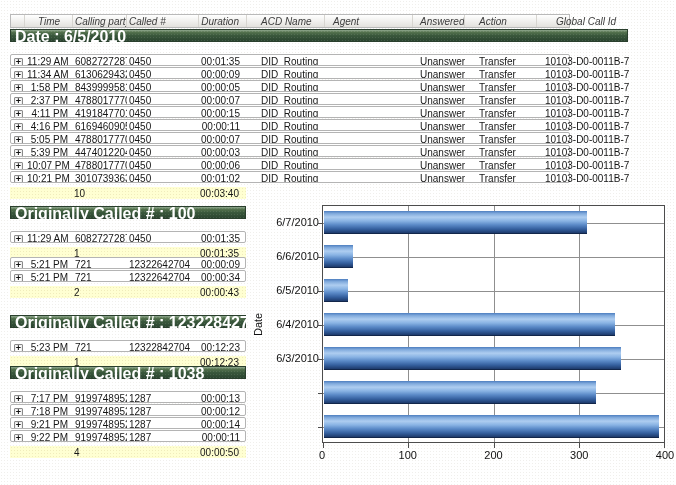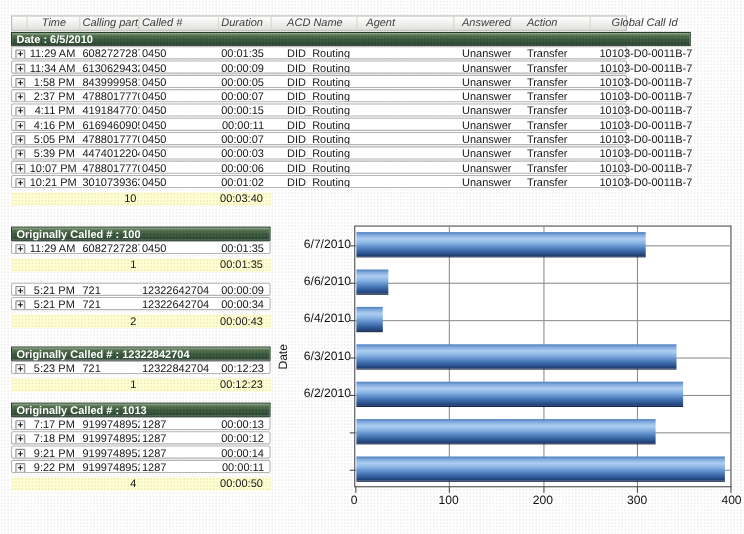--- a/index.html
+++ b/index.html
@@ -31,22 +31,22 @@
   .c-time   { text-align:right; padding-right:5px; }
   .c-dur    { text-align:right; padding-right:7px; }
   .h-time   { text-align:left; padding-left:13px; }
   .c-acd    { padding-left:14px; }
   .c-agent  { padding-left:8px; }
   .c-ans    { padding-left:7px; }
   .c-act    { padding-left:14px; }
   .c-gcid   { padding-left:8px;text-align:center; }
 
   .band {
-    height:13px; line-height:13px; padding-left:4px; margin-bottom:0px;
-    color:#fff; font-weight:bold; font-size:10px; white-space:nowrap;
+    height:13px; line-height:13px; padding-left:4px; margin-bottom:12px;
+    color:#fff; font-weight:bold; font-size:16px; white-space:nowrap;
     background:
       radial-gradient(rgba(255,255,255,0.10) 0.5px, transparent 0.6px),
       linear-gradient(180deg,#93ab93 0%, #56744f 18%, #3a583c 50%, #2b4530 100%);
     background-size:3px 3px, 100% 100%;
     border:1px solid #2a3f2d;
   }
   .rowbox {
     height:12px; background:#fff; border:1px solid #b4b4b4; border-radius:2px;
     margin-bottom:1px;
   }
@@ -56,21 +56,21 @@
     color:#111; font-size:9px; line-height:7px; text-align:center; font-weight:bold;
     box-shadow:inset 0 0 0 1px #eee;
   }
   .sumrow {
     height:12px; margin-top:4px;
     background:
       radial-gradient(#f0ecbc 0.6px, transparent 0.7px),
       #ffffd2;
     background-size:3px 3px, 100% 100%;
   }
-  .c-count { text-align:right; }
+  .c-count { text-align:left; }
 
   
   .chart { position:absolute; left:250px; top:197px; display:flex; align-items:flex-start; padding-top:8px; }
   .yaxis-title {
     width:16px; height:238px; display:flex; align-items:center; justify-content:center;
     writing-mode:vertical-rl; transform:rotate(180deg);
     font-size:11px; color:#111;
   }
   .ycol { width:56px; }
   .ylab { height:34px; display:flex; align-items:center; justify-content:flex-end; padding-right:3px; font-size:11px; color:#111; white-space:nowrap; }
@@ -316,21 +316,21 @@
     <div class="sumrow nrow">
       <span class="cell"></span>
         <span class="cell"></span>
       <span class="cell c-count">1</span>
       <span class="cell"></span>
       <span class="cell c-dur">00:12:23</span>
     </div>
   </div>
 
   <div class="ngroup" style="top:366px">
-    <div class="band">Originally Called # : 1013</div>
+    <div class="band">Originally Called # : 1038</div>
     <div>
 
         <div class="rowbox nrow">
           <span class="cell"><span class="exp">+</span></span>
           <span class="cell c-time">7:17 PM</span>
           <span class="cell">9199748952</span>
           <span class="cell">1287</span>
           <span class="cell c-dur">00:00:13</span>
         </div>
 
@@ -365,23 +365,23 @@
       <span class="cell"></span>
       <span class="cell c-dur">00:00:50</span>
     </div>
   </div>
 
   <div class="chart">
     <div class="yaxis-title">Date</div>
     <div class="ycol">
         <div class="ylab">6/7/2010</div>
         <div class="ylab">6/6/2010</div>
+        <div class="ylab">6/5/2010</div>
         <div class="ylab">6/4/2010</div>
         <div class="ylab">6/3/2010</div>
-        <div class="ylab">6/2/2010</div>
       </div>
     <div class="plotwrap">
       <div class="plot" style="height: 238px;">
           <div class="xtickmark" style="left: 0%;"></div>
           <div class="vgrid" style="left: 25%;"></div>
           <div class="xtickmark" style="left: 25%;"></div>
           <div class="vgrid" style="left: 50%;"></div>
           <div class="xtickmark" style="left: 50%;"></div>
           <div class="vgrid" style="left: 75%;"></div>
           <div class="xtickmark" style="left: 75%;"></div>

